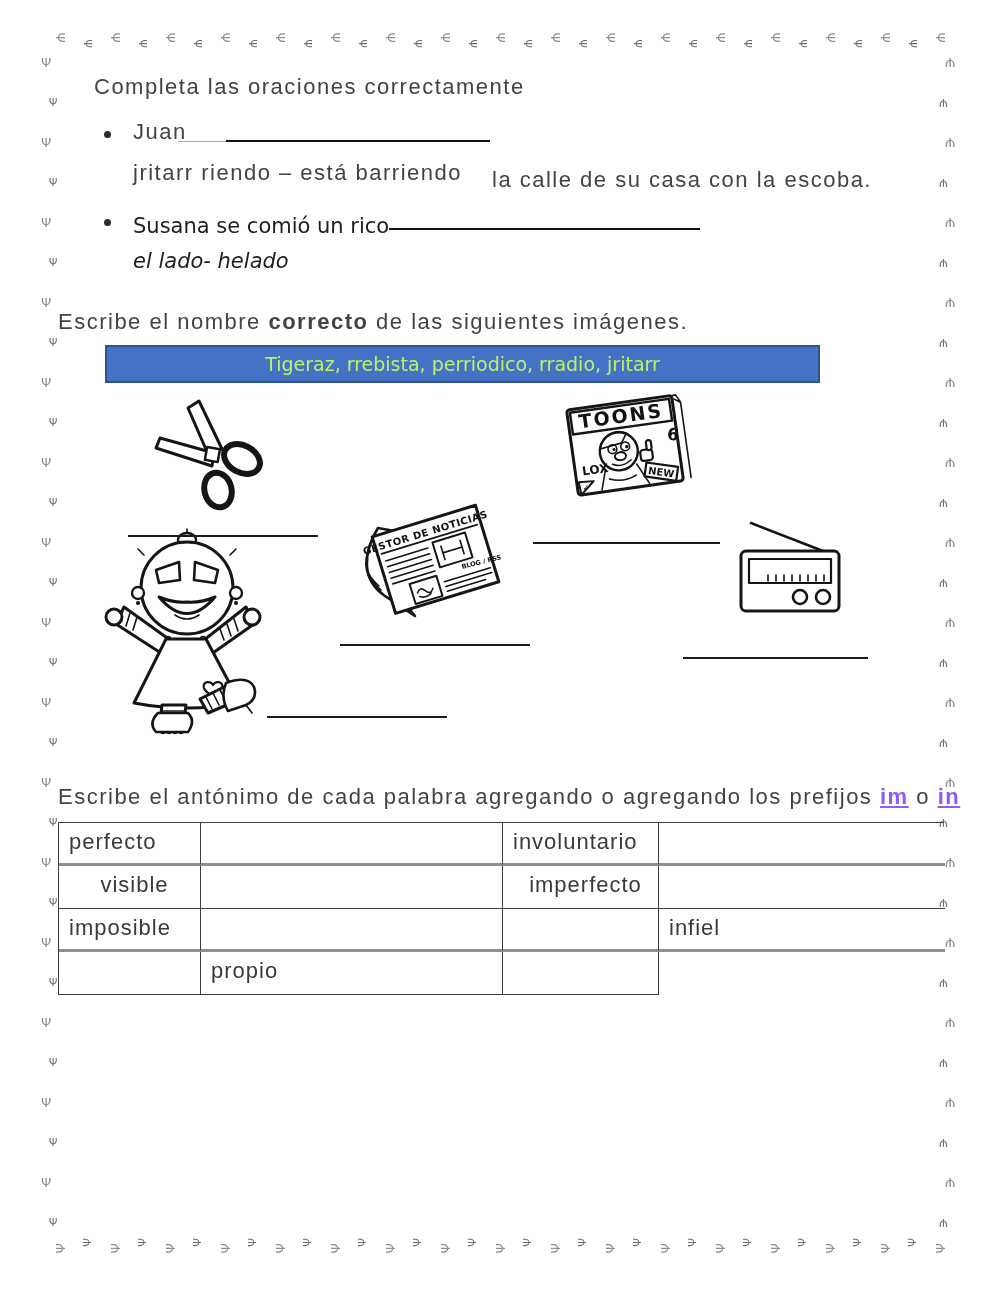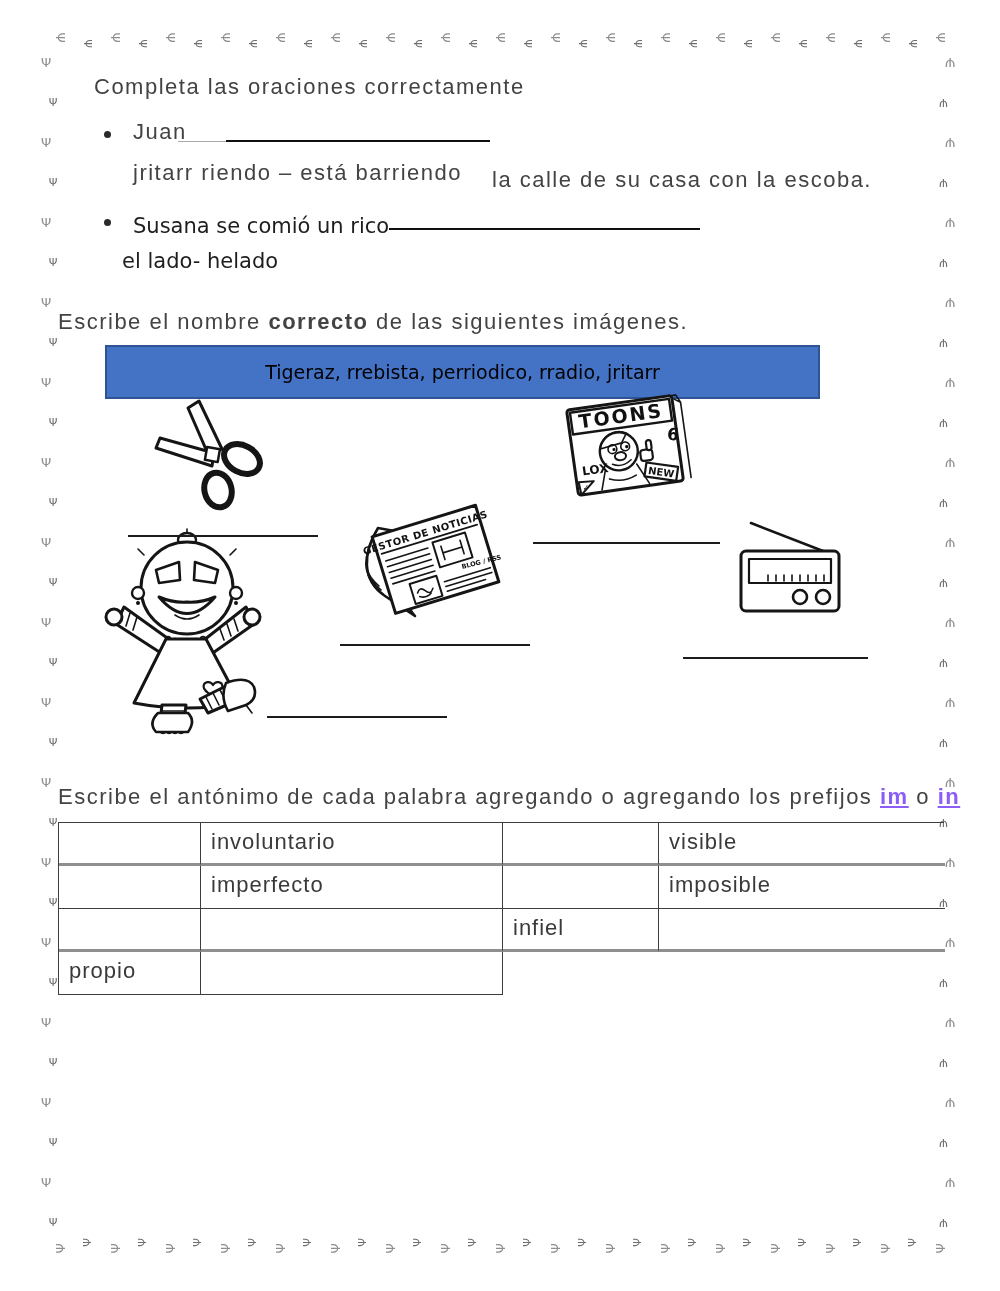--- a/index.html
+++ b/index.html
@@ -28,35 +28,35 @@
   .ptsans{font-family:"DejaVu Sans",sans-serif;color:#1e1e1e;letter-spacing:0;}
   .h22{font-size:22px;line-height:26px;white-space:nowrap;}
   .abs{position:absolute;}
   .bullet-dot{position:absolute;width:7px;height:7px;border-radius:50%;background:#2a2a2a;}
   .blank{position:absolute;height:0;}
   .blank.dark{border-top:2.2px solid #101010;}
   .blank.light{border-top:1.3px solid #a9a9a9;}
   .answer-line{position:absolute;height:0;border-top:2px solid #1c1c1c;}
 
   
-  .banner{position:absolute;left:105px;top:345px;width:715px;height:54px;
+  .banner{position:absolute;left:105px;top:345px;width:715px;height:38px;
           background:#4472c4;border:2px solid #2f5496;box-sizing:border-box;
           display:flex;align-items:center;justify-content:center;
-          color:#000000;font-family:"DejaVu Sans",sans-serif;font-size:19px;}
+          color:#bef264;font-family:"DejaVu Sans",sans-serif;font-size:19px;}
 
   
   .ant-table{position:absolute;left:58px;top:822px;width:886px;
              display:grid;grid-template-columns:142px 302px 156px 286px;grid-auto-rows:43px;
              border-top:1.6px solid #3d3d3d;border-left:1.6px solid #3d3d3d;box-sizing:border-box;}
   .ant-table .cell{border-right:1.4px solid #3d3d3d;box-sizing:border-box;
                    font-size:22px;letter-spacing:1px;color:#3a3a3a;
                    padding:6px 0 0 10px;white-space:nowrap;overflow:hidden;}
   .ant-table .cell:nth-child(4n){border-right:none;}
   .ant-table .cell:nth-child(-n+4){border-bottom:3px solid #8f8f8f;}
-  .ant-table .cell:nth-child(n+5):nth-child(-n+8){border-bottom:1.6px solid #3d3d3d;}
+  .ant-table .cell:nth-child(n+5):nth-child(-n+8){border-bottom:1.6px solid #3d3d3d;text-align:center;}
   .ant-table .cell:nth-child(n+9):nth-child(-n+12){border-bottom:3px solid #8f8f8f;}
   .ant-table .cell:nth-child(n+13){border-bottom:1.6px solid #3d3d3d;}
 
   svg{overflow:visible;position:absolute;}
   svg *{vector-effect:non-scaling-stroke;}
   .lineart{fill:#ffffff;stroke:#151515;stroke-width:3;stroke-linejoin:round;stroke-linecap:round;}
   .thin{fill:none;stroke:#151515;stroke-width:1.6;stroke-linecap:round;}
   .svgtxt{fill:#111111;stroke:none;font-family:"DejaVu Sans",sans-serif;font-weight:bold;}
   b.upre{ text-decoration:underline; color:#8b5cf6;}
 </style>
@@ -205,21 +205,21 @@
   <span class="bullet-dot" style="left:104px;top:131px;"></span>
   <div class="abs gothic h22" style="left:133px;top:119px;">Juan</div>
   <div class="blank light" style="left:178px;top:141px;width:48px;"></div>
   <div class="blank dark" style="left:226px;top:140px;width:264px;"></div>
   <div class="abs gothic h22" style="left:492px;top:119px;margin-top:48px;">la calle de su casa con la escoba.</div>
   <div class="abs gothic h22" style="left:133px;top:160px;">jritarr riendo – está barriendo</div>
 
   <span class="bullet-dot" style="left:104px;top:219px;"></span>
   <div class="abs ptsans" style="left:133px;top:206px;font-size:21px;margin-top:8px;">Susana se comió un rico</div>
   <div class="blank dark" style="left:389px;top:228px;width:311px;"></div>
-  <div class="abs ptsans" style="left:122px;top:249px;font-size:21px;">el lado- helado</div>
+  <div class="abs ptsans" style="left:133px;top:249px;font-size:21px;font-style:italic;">el lado- helado</div>
 
   <div class="abs gothic h22" style="left:58px;top:309px;"><span>Escribe el nombre </span><b>correcto</b><span> de las siguientes imágenes.</span></div>
 
   <div class="banner" style="background: rgb(68, 114, 196); border-color: rgb(47, 84, 150);">
     <span>Tigeraz, rrebista, perriodico, rradio, jritarr</span>
   </div>
 
   <svg style="left:150px;top:398px;" width="120" height="114" viewBox="0 0 120 114">
     <polygon class="lineart" points="58,56 38,10 49,3 72,51"></polygon>
     <polygon class="lineart" points="64,55 10,40 6,50 62,68"></polygon>
@@ -320,20 +320,21 @@
 
   <div class="answer-line" style="left:128px;top:535px;width:190px;"></div>
   <div class="answer-line" style="left:533px;top:542px;width:187px;"></div>
   <div class="answer-line" style="left:340px;top:644px;width:190px;"></div>
   <div class="answer-line" style="left:683px;top:657px;width:185px;"></div>
   <div class="answer-line" style="left:267px;top:716px;width:180px;"></div>
 
   <div class="abs gothic h22" style="left:58px;top:784px;"><span>Escribe el antónimo de cada palabra agregando o agregando los prefijos </span><b class="upre">im</b><span> o </span><b class="upre">in</b></div>
 
   <div class="ant-table">
+    <div class="cell">perfecto</div>
     <div class="cell"></div>
     <div class="cell">involuntario</div>
     <div class="cell"></div>
     <div class="cell">visible</div>
     <div class="cell"></div>
     <div class="cell">imperfecto</div>
     <div class="cell"></div>
     <div class="cell">imposible</div>
     <div class="cell"></div>
     <div class="cell"></div>

